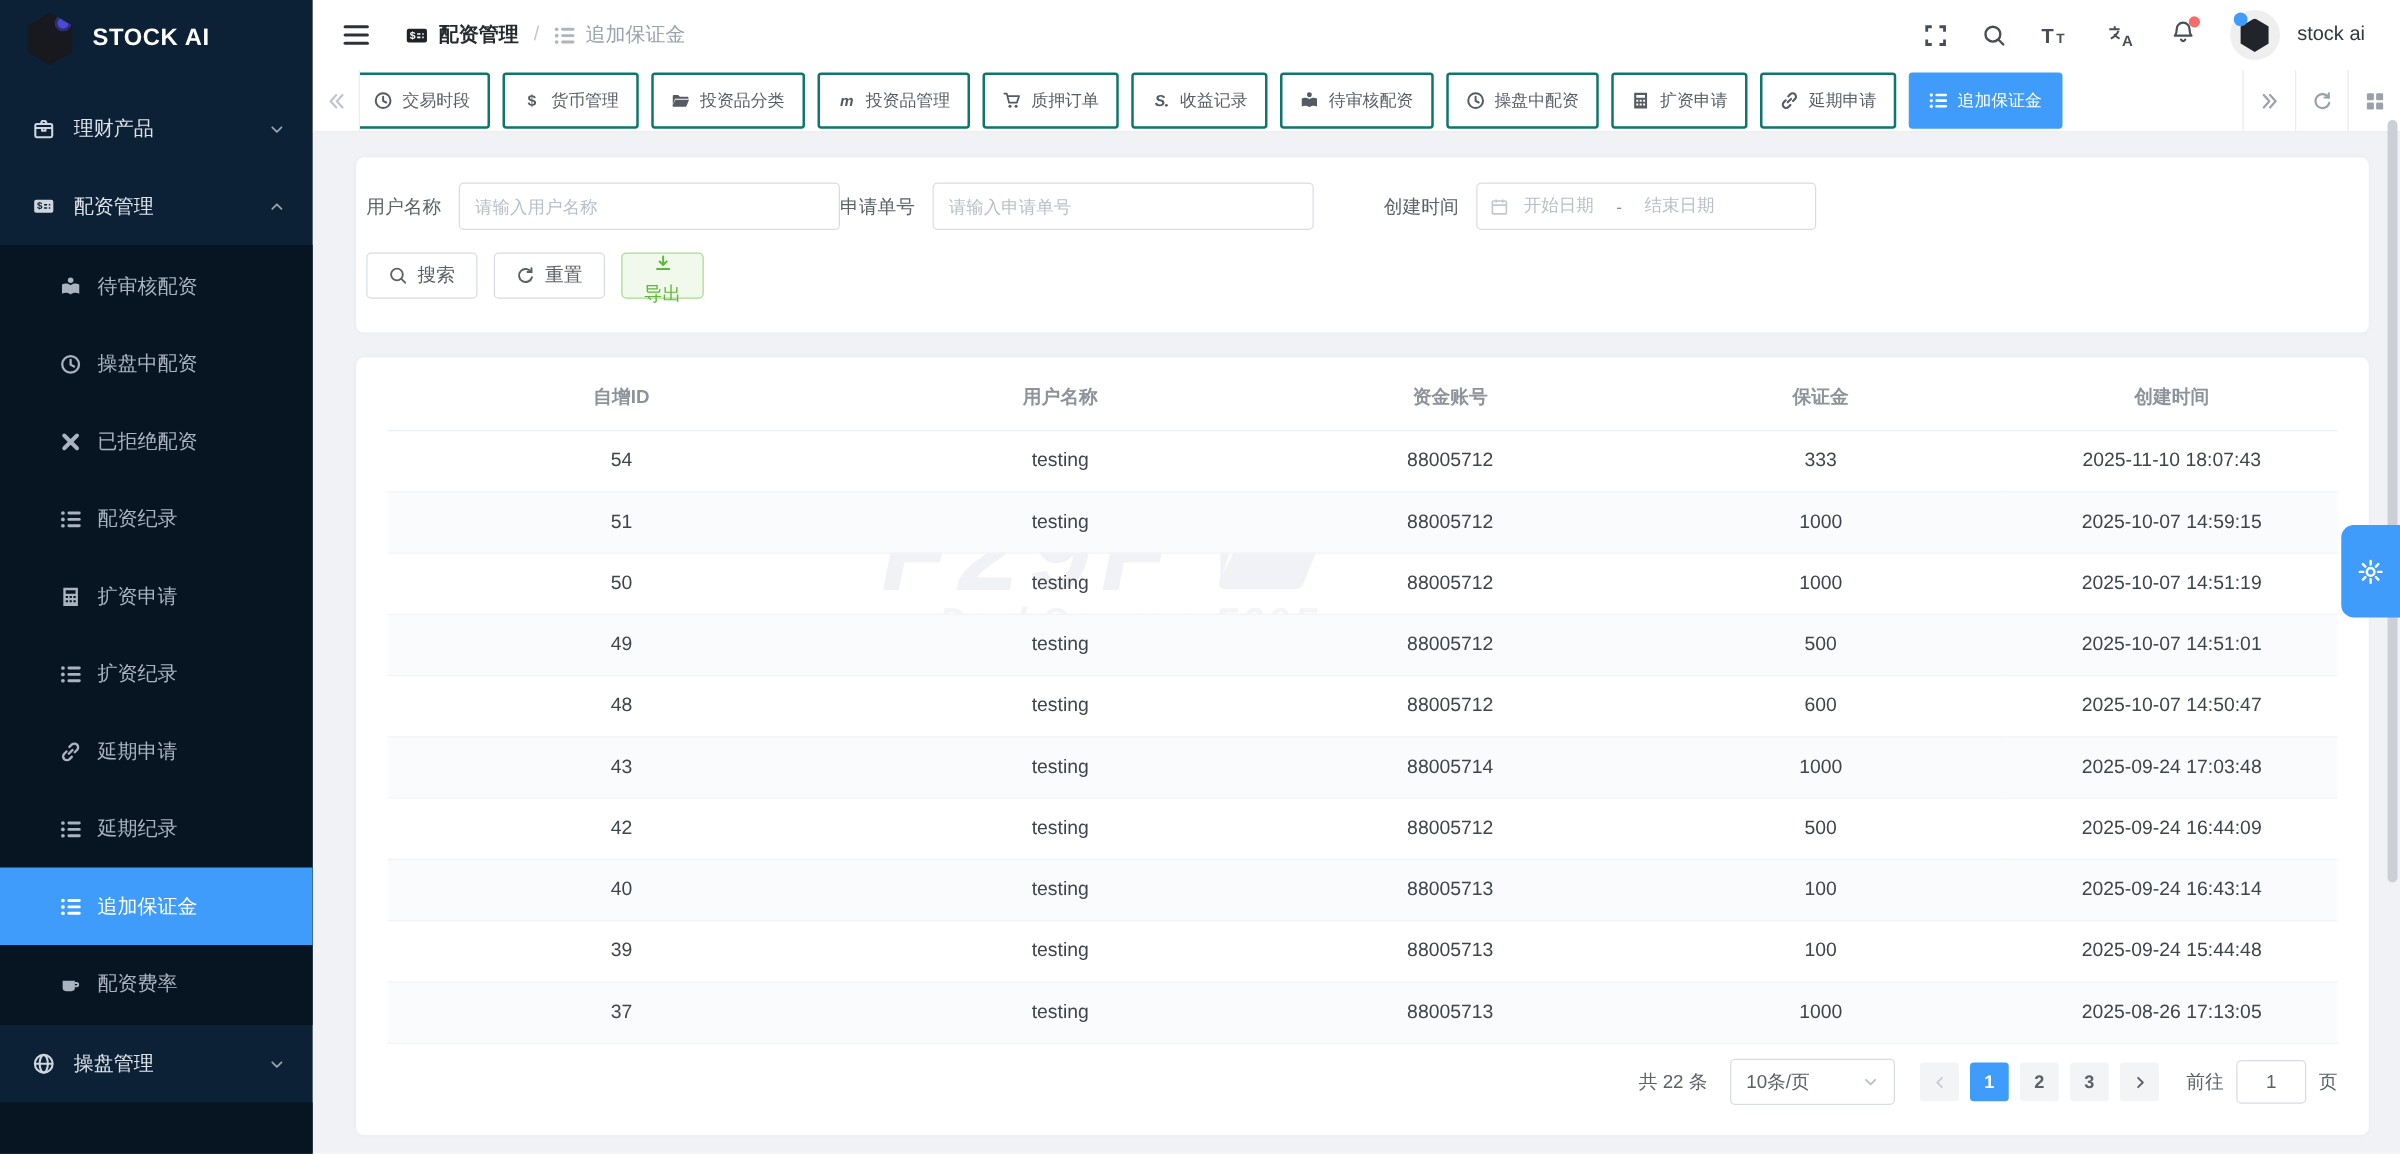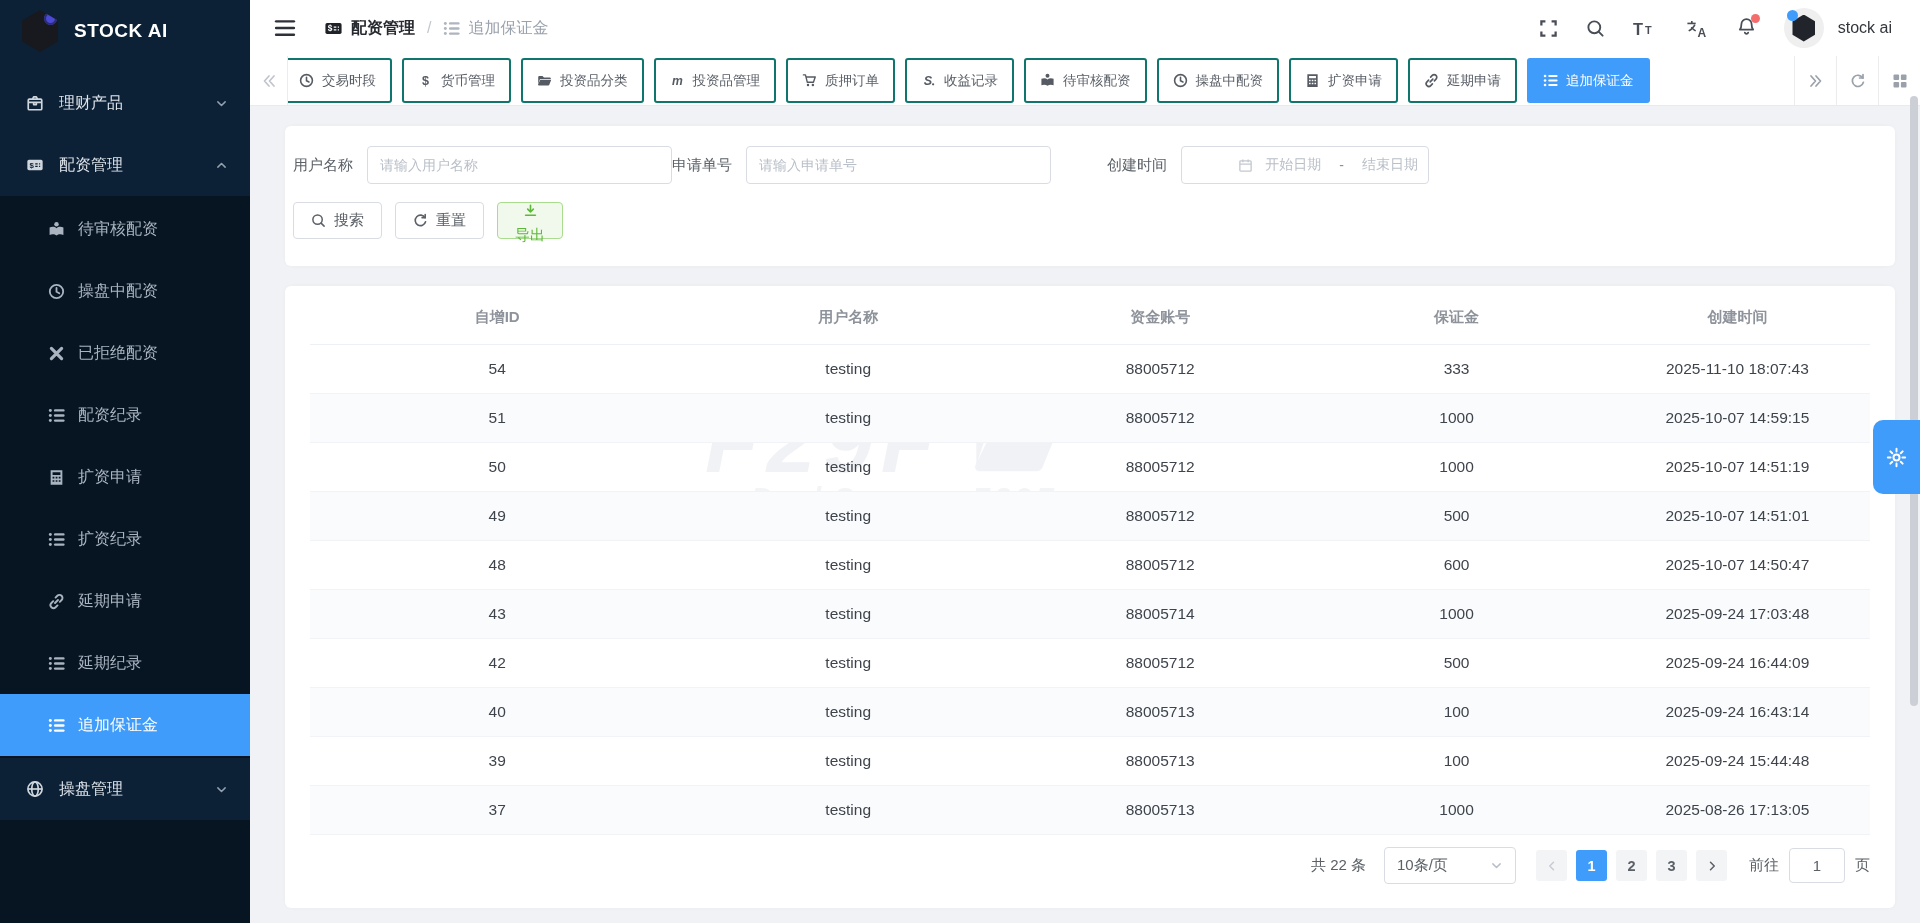--- a/index.html
+++ b/index.html
@@ -79,23 +79,23 @@
     padding:20px 25px 0 35px; overflow:hidden; }
   .card { background:#fff; border-radius:6px; box-shadow:0 0 4px rgba(0,0,0,.03); }
   .card1 { padding:20px 20px 20px 8px; margin-bottom:20px; height:140px; }
   .form-row { display:flex; align-items:center; }
   .f-group { display:flex; align-items:center; }
   .f-label { font-size:15px; color:#5b6167; margin-right:14px; white-space:nowrap; }
   .f-input { width:305px; height:38px; border:1px solid #d9dce2; border-radius:4px;
     padding:0 12px; font-size:14px; color:#333; outline:none; font-family:inherit; }
   .f-input::placeholder { color:#b9bfc8; }
   .g2 { } .g3 { margin-left:56px; }
-  .date-box { width:248px; height:38px; border:1px solid #d9dce2; border-radius:4px;
+  .date-box { width:272px; height:38px; border:1px solid #d9dce2; border-radius:4px;
     display:flex; align-items:center; padding:0 10px; color:#b9bfc8; font-size:14px;
-    gap:8px; cursor:pointer;justify-content:flex-end; }
+    gap:8px; cursor:pointer; }
   .date-box .cal { width:15px; height:15px; color:#c3c8cf; }
   .d-start { padding-left:4px; } .d-sep { color:#8a9098; padding:0 10px; } .d-end { }
   .btn-row { margin-top:18px; display:flex; gap:13px; }
   .btn { height:37px; padding:0 17px; border:1px solid #d9dce2; border-radius:4px;
     background:#fff; color:#5b6167; font-size:15px; display:inline-flex; align-items:center;
     gap:8px; cursor:pointer; font-family:inherit; }
   .btn .ic { width:15px; height:15px; }
   .btn-export { background:#f0f9eb; border-color:#a9dc8e; color:#5db83a;flex-direction:column; }
 
   .card2 { position:relative; padding:6px 25px 0; height:622px; overflow:hidden; }
@@ -273,20 +273,29 @@
           <svg viewBox="0 0 16 16" fill="currentColor">
             <circle cx="2.2" cy="3.2" r="1.4"></circle>
             <rect x="5.6" y="2.1" width="10" height="2.2" rx="1.1"></rect>
             <circle cx="2.2" cy="8" r="1.4"></circle>
             <rect x="5.6" y="6.9" width="10" height="2.2" rx="1.1"></rect>
             <circle cx="2.2" cy="12.8" r="1.4"></circle>
             <rect x="5.6" y="11.7" width="10" height="2.2" rx="1.1"></rect>
           </svg>
         </span>
         <span>追加保证金</span>
+      </li>
+      <li class="sub-item">
+        <span class="mi ic">
+          <svg viewBox="0 0 16 16" fill="currentColor">
+            <path d="M2 5.2h9.2v5.4a2.5 2.5 0 0 1-2.5 2.5H4.5A2.5 2.5 0 0 1 2 10.6z"></path>
+            <path d="M11.2 6.3h1.3a1.9 1.9 0 0 1 0 3.8h-1.3V8.7h1.3a.5.5 0 0 0 0-1h-1.3z"></path>
+          </svg>
+        </span>
+        <span>配资费率</span>
       </li>
     </ul>
 
   <div class="side-item">
     <span class="mi ic">
         <svg viewBox="0 0 16 16" fill="none" stroke="currentColor" stroke-width="1.5">
           <circle cx="8" cy="8" r="6.3"></circle>
           <ellipse cx="8" cy="8" rx="2.9" ry="6.3"></ellipse>
           <path d="M1.7 8h12.6"></path>
         </svg>

